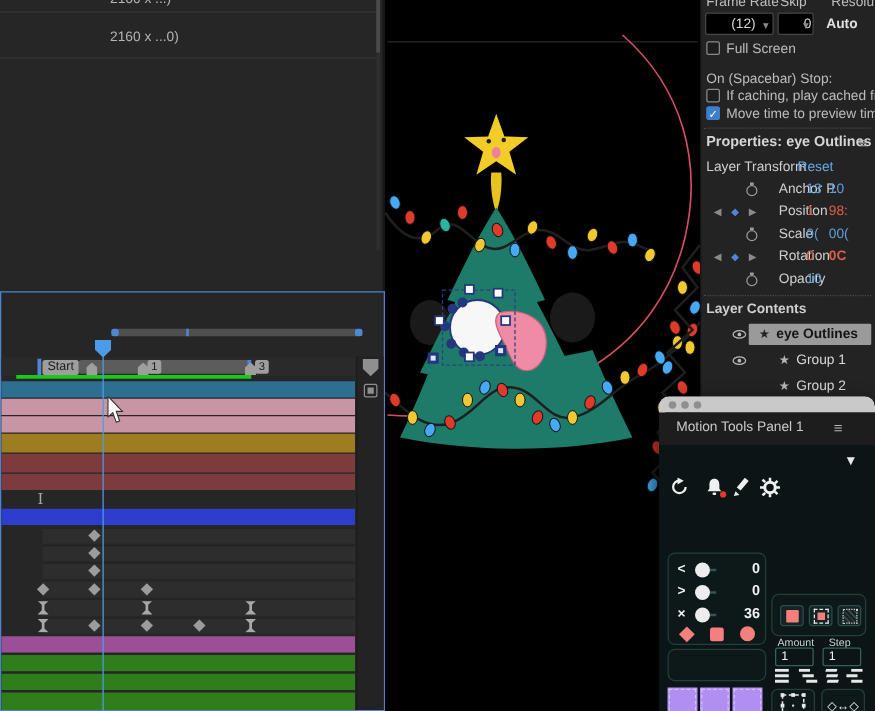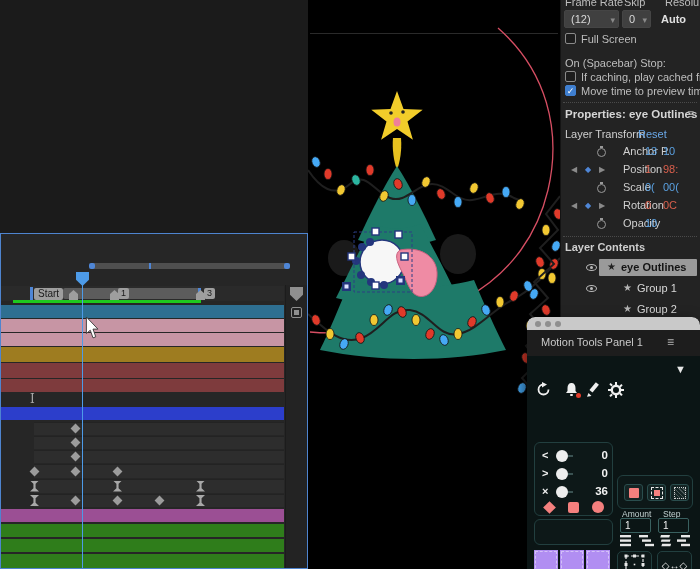--- a/index.html
+++ b/index.html
@@ -41,21 +41,21 @@
 #playhead-head{position:absolute;top:38px;width:13px;height:14px;background:#4d9be8;clip-path:polygon(0 0,100% 0,100% 55%,50% 100%,0 55%)}
 #ibeam{position:absolute;left:29px;top:158px;color:#a8a8a8;font-family:"DejaVu Serif",serif;font-size:12px}
 #mouse-cursor{position:absolute;left:84px;top:83px}
 
 
 #comp{position:absolute;left:308px;top:0;width:252px;height:569px;background:#000}
 
 
 #right-panel{position:absolute;left:560px;top:0;width:140px;height:569px;background:#232323;border-left:1px solid #141414;overflow:hidden;color:#c6c6c6;font-size:11px}
 .rp-label{position:absolute;white-space:nowrap;color:#bdbdbd}
-.dd{position:absolute;height:18px;background:#404040;border:1px solid #454545;border-radius:2px;color:#d8d8d8;font-size:11px;line-height:16px;padding-left:6px}
+.dd{position:absolute;height:18px;background:#000000;border:1px solid #454545;border-radius:2px;color:#d8d8d8;font-size:11px;line-height:16px;padding-left:20px}
 .dd .chev{position:absolute;right:3px;top:1px;color:#8a8a8a;font-size:9px}
 .cb{position:absolute;width:11px;height:11px;border:1px solid #8a8a8a;border-radius:2px;background:#1d1d1d}
 .cb.checked{background:#3f7fd0;border-color:#3f7fd0;color:#fff;font-size:9px;line-height:11px;text-align:center}
 .dotted-sep{position:absolute;left:2px;width:134px;border-top:1px dotted #4a4a4a}
 #props-title{position:absolute;left:4px;top:108px;font-size:11.5px;color:#d6d6d6;font-weight:bold;white-space:nowrap}
 #props-menu{position:absolute;right:6px;top:107px;color:#aeaeae;font-size:12px}
 #lt-heading{position:absolute;left:4px;top:128px;color:#cfcfcf;white-space:nowrap}
 #lt-reset{position:absolute;left:77px;top:128px;color:#6aa8e8;white-space:nowrap}
 .trow{position:absolute;left:0;width:140px;height:18px}
 .trow .tlabel{position:absolute;left:62px;color:#cfcfcf;white-space:nowrap}
@@ -107,20 +107,28 @@
 #grid-card{position:absolute;left:7px;top:194px;width:78px;height:78px}
 .gcell{position:absolute;width:24px;height:24px;background:#b18ef2;outline:1px dashed rgba(255,255,255,.45);outline-offset:-2px}
 .big-btn{position:absolute;width:35px;height:29px;background:#0d1818;border:1px solid #223f3f;border-radius:5px;color:#e8e8e8}
 .stag{position:absolute;top:179px}
 </style>
 </head>
 <body>
 
 <div id="stage">
 
+  <div id="project-panel">
+    <div class="prow" style="top:-7px">2160 x ...)</div>
+    <div class="pdiv" style="top:9px"></div>
+    <div class="prow" style="top:24px">2160 x ...0)</div>
+    <div class="pdiv" style="top:46px"></div>
+    <div id="proj-scroll"></div>
+    <div id="proj-thumb"></div>
+  </div>
 
   <div id="comp">
     <svg id="comp-svg" width="252" height="569" viewBox="0 0 252 569">
       <rect x="0" y="0" width="252" height="569" fill="#000"></rect>
       <rect x="2" y="33" width="248" height="1" fill="#2a2a2a"></rect>
       <path d="M190,28 C238,70 254,130 240,190 C230,232 205,272 158,298 C108,326 44,336 2,332" fill="none" stroke="#d64e63" stroke-width="1.3"></path>
       <ellipse cx="36" cy="258" rx="16" ry="18" fill="#1a1a1a"></ellipse>
       <ellipse cx="150" cy="254" rx="18" ry="20" fill="#1a1a1a"></ellipse>
       <path d="M85,138 C84,150 86,162 89,170 C92,162 94,150 93,138 Z" fill="#e8c21f"></path>
       <polygon points="89,91 95.5,109.1 114.7,109.7 99.5,121.4 104.9,139.8 89,129 73.1,139.8 78.5,121.4 63.3,109.7 82.5,109.1" fill="#f2cd2a"></polygon>
@@ -333,21 +341,21 @@
           <div class="tlabel">Scale</div>
           <div class="tv1" style="color: rgb(90, 160, 224);">0(</div>
           <div class="tv2" style="color: rgb(90, 160, 224);">00(</div>
         </div>
         <div class="trow" style="top: 199px;">
           <div class="navk" style="left: 10px; color: rgb(138, 138, 138);">◀</div>
           <div class="navk" style="left: 24px; color: rgb(79, 134, 214);">◆</div>
           <div class="navk" style="left: 38px; color: rgb(138, 138, 138);">▶</div>
           <div class="tlabel">Rotation</div>
           <div class="tv1" style="color: rgb(217, 95, 76);">0</div>
-          <div class="tv2" style="color: rgb(217, 95, 76);">0C</div>
+          <div class="tv2" style="color: rgb(217, 95, 76); font-weight: bold;">0C</div>
         </div>
         <div class="trow" style="top: 217px;">
           <div class="stopwatch"></div>
           <div class="tlabel">Opacity</div>
           <div class="tv1" style="color: rgb(90, 160, 224);">10</div>
           <div class="tv2" style="color: rgb(90, 160, 224);"></div>
         </div>
       </div>
 
     <div class="dotted-sep" style="top:236px"></div>

